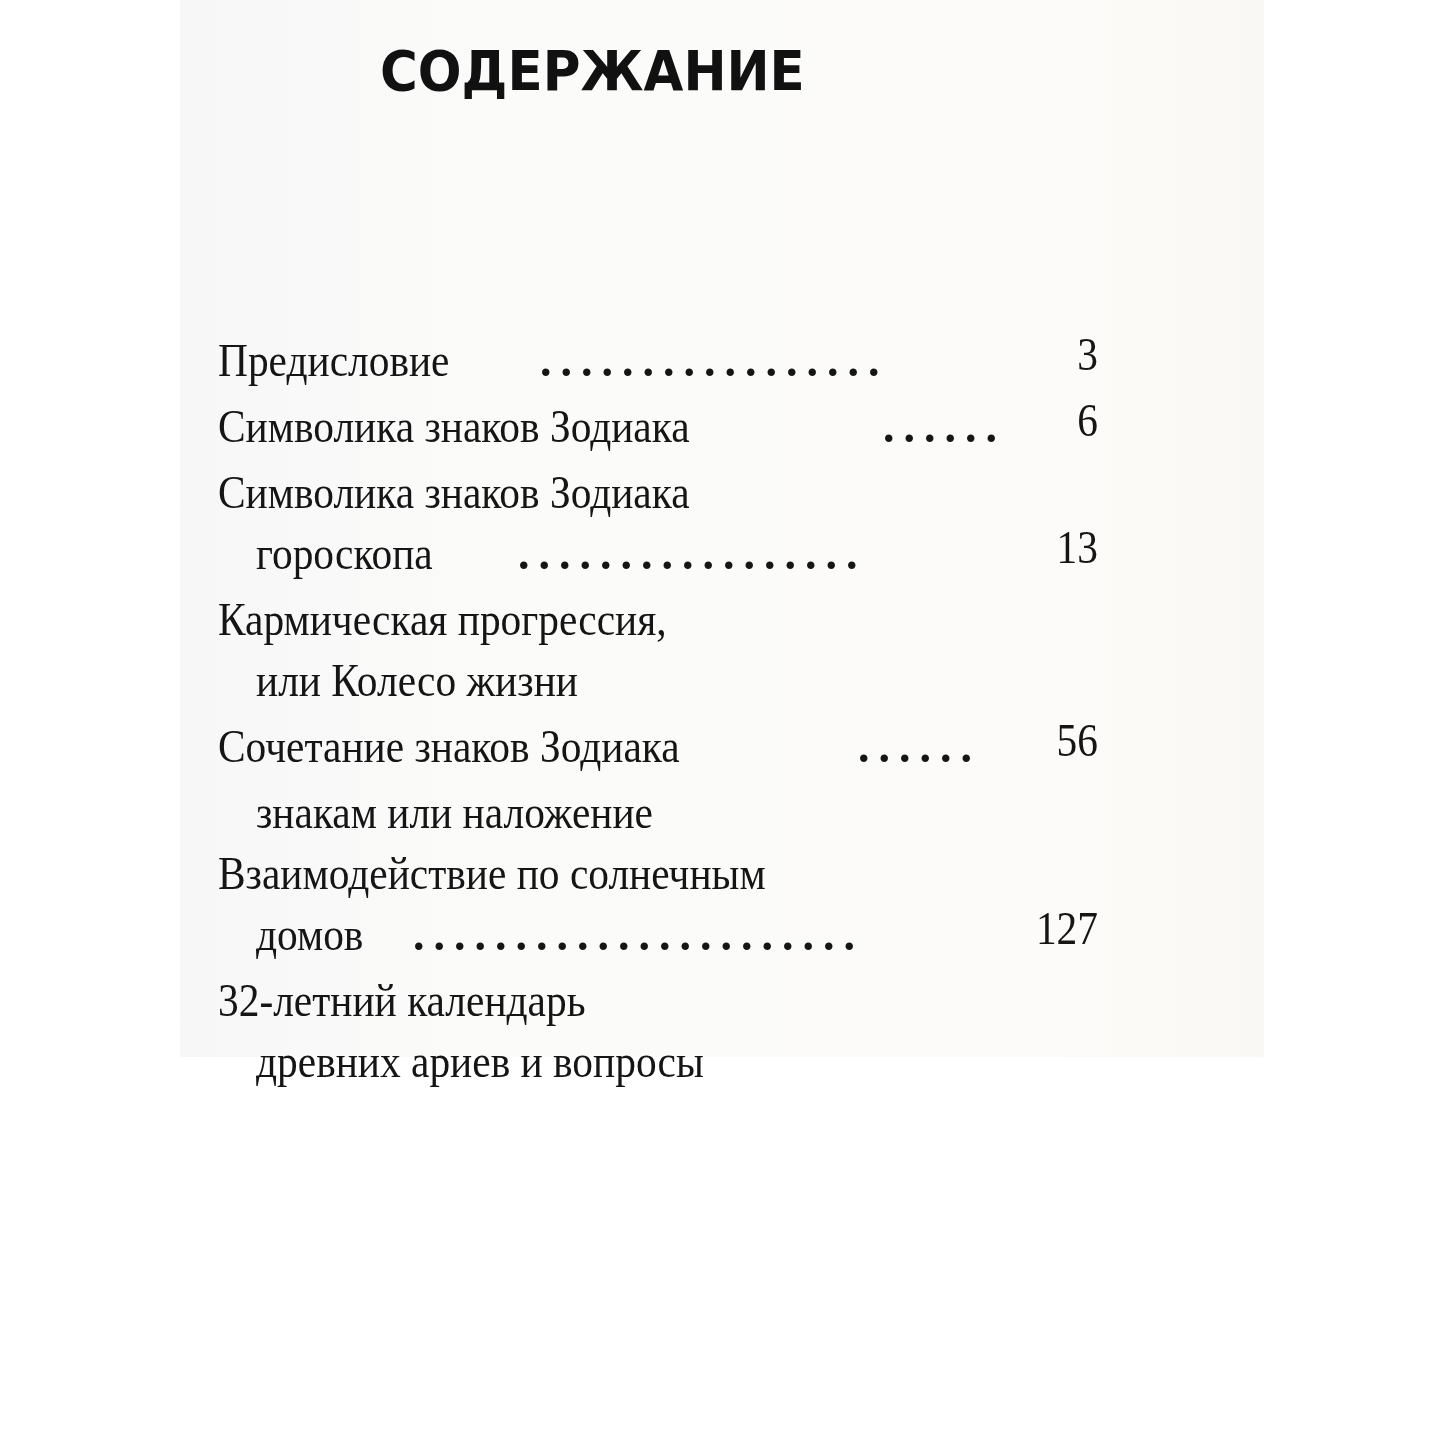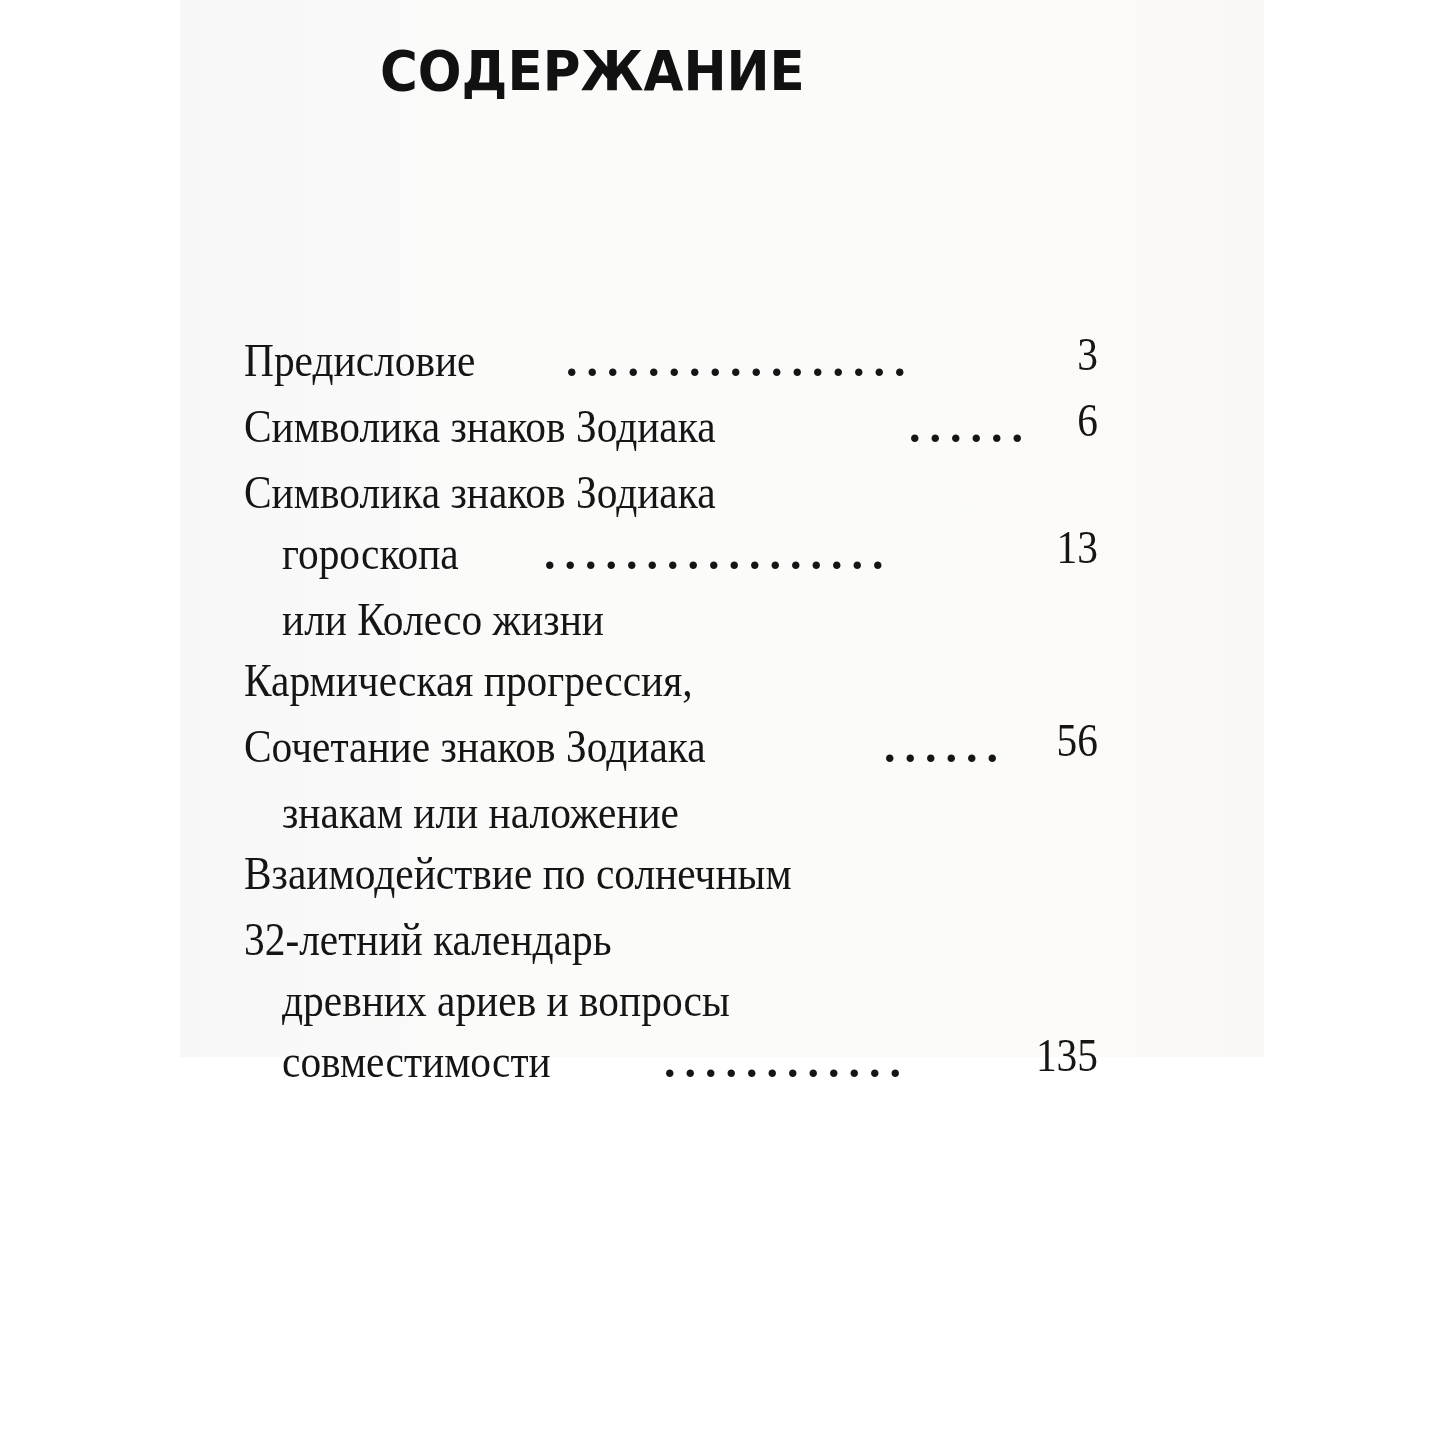--- a/index.html
+++ b/index.html
@@ -11,21 +11,21 @@
     background: linear-gradient(90deg, #f7f7f7 0%, #fbfbfa 30%, #fcfbf9 80%, #faf8f4 100%);
   }
   .title {
     position: absolute; left: 200px; top: 38px;
     font-family: "DejaVu Sans", sans-serif; font-weight: bold;
     font-size: 56px; letter-spacing: 0px; color: #111;
     transform: scaleX(0.92); transform-origin: left top;
   }
   .toc { position: absolute; left: 38px; top: 330px; width: 880px; }
   .entry { position: relative; font-family: "Liberation Serif", serif; font-size: 46px; color: #151515; }
-  .line { position: relative; height: 61px; line-height: 61px; white-space: nowrap; margin-left: 26px; }
+  .line { position: relative; height: 61px; line-height: 61px; white-space: nowrap; }
   .line.indent { padding-left: 38px; }
   .line .txt { display: inline-block; transform: scaleX(0.9); transform-origin: left center; }
   .line .dots {
     position: absolute; top: 0; letter-spacing: 9px; font-weight: bold;
   }
   .line .page-num {
     position: absolute; right: 0; top: -6px; text-align: right;
     transform: scaleX(0.9); transform-origin: right center;
   }
   .gap { height: 5px; }
@@ -62,57 +62,57 @@
       </div>
       <div class="line indent">
         <span class="txt">гороскопа</span>
         <span class="dots" style="left:300px">.................</span>
         <span class="page-num">13</span>
       </div>
     </div>
     <div class="gap"></div>
 
     <div class="entry">
+      <div class="line">
+        <span class="txt">Кармическая прогрессия,</span>
+      </div>
       <div class="line indent">
         <span class="txt">или Колесо жизни</span>
-      </div>
-      <div class="line">
-        <span class="txt">Кармическая прогрессия,</span>
       </div>
     </div>
     <div class="gap"></div>
 
     <div class="entry">
       <div class="line">
         <span class="txt">Сочетание знаков Зодиака</span>
         <span class="dots" style="left:640px">......</span>
         <span class="page-num">56</span>
       </div>
     </div>
     <div class="gap"></div>
 
     <div class="entry">
       <div class="line indent">
         <span class="txt">знакам или наложение</span>
       </div>
       <div class="line">
         <span class="txt">Взаимодействие по солнечным</span>
       </div>
+      <div class="line indent">
+        <span class="txt">домов</span>
+        <span class="dots" style="left:195px">......................</span>
+        <span class="page-num">127</span>
+      </div>
     </div>
     <div class="gap"></div>
 
     <div class="entry">
       <div class="line">
         <span class="txt">32-летний календарь</span>
       </div>
       <div class="line indent">
         <span class="txt">древних ариев и вопросы</span>
       </div>
-      <div class="line indent">
-        <span class="txt">совместимости</span>
-        <span class="dots" style="left:420px">............</span>
-        <span class="page-num">135</span>
-      </div>
     </div>
     <div class="gap"></div>
 
   </div>
 </div>
 
 </body></html>

